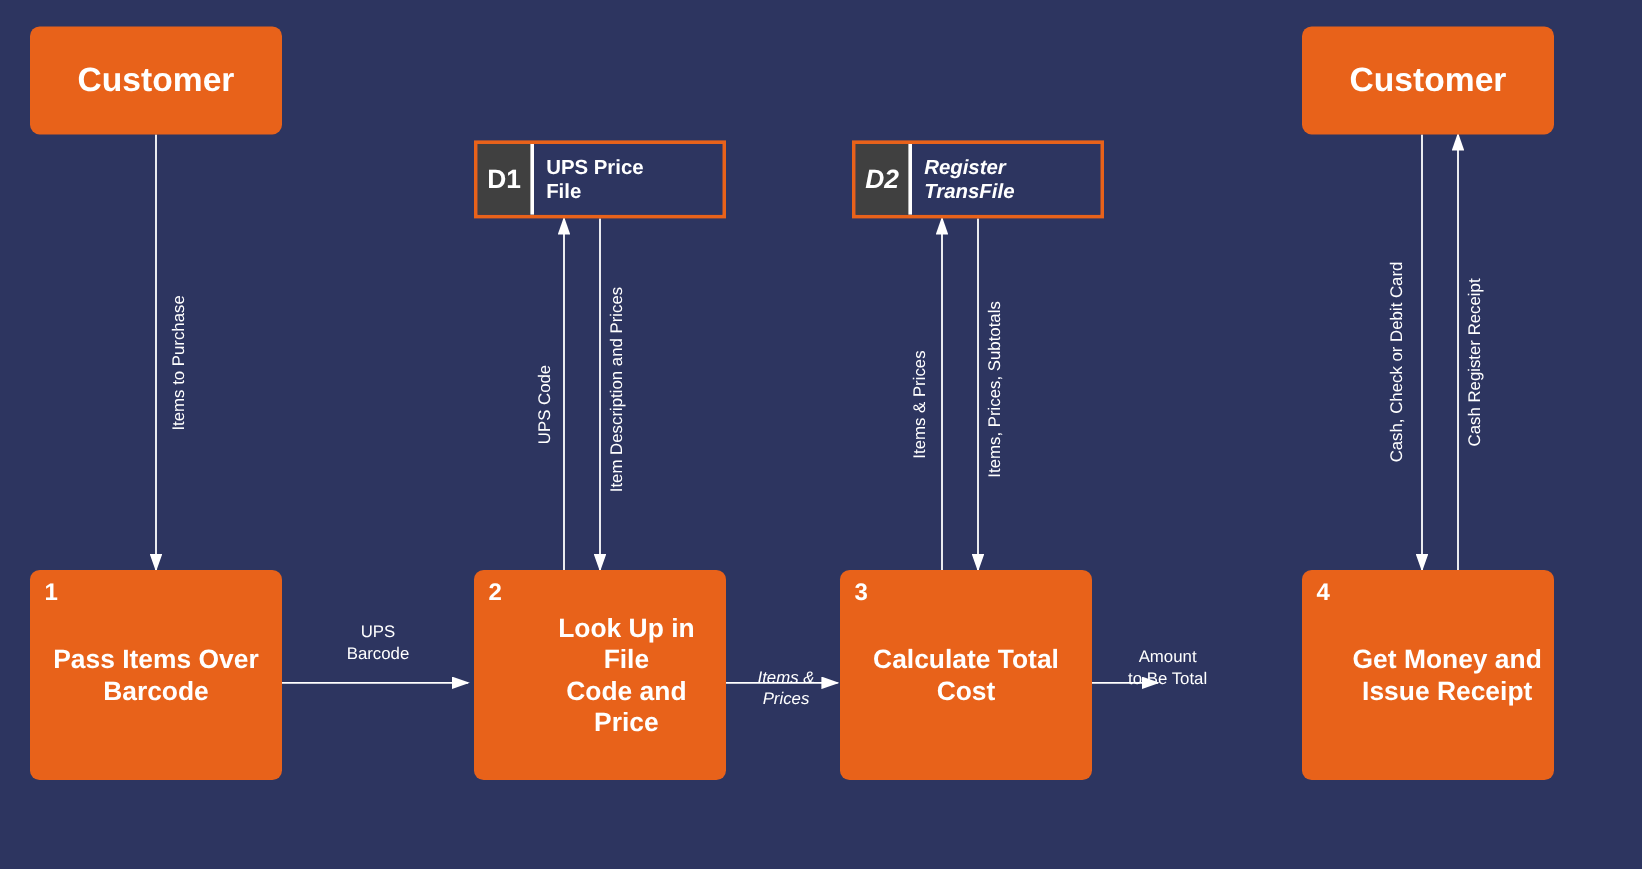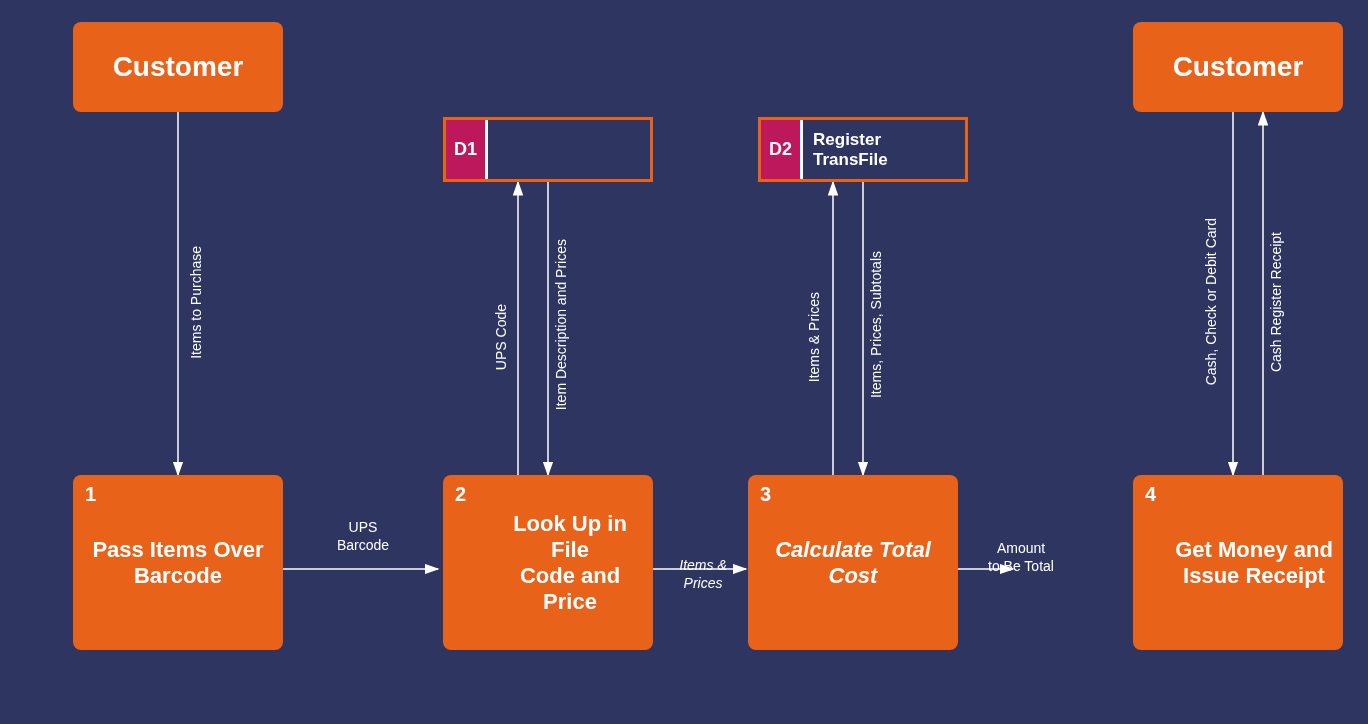--- a/index.html
+++ b/index.html
@@ -12,22 +12,21 @@
       overflow: hidden;
       position: relative;
     }
 
     .diagram-container {
       width: 1368px;
       height: 724px;
       position: relative;
       display: flex;
       align-items: center;
-      justify-content: flex-end;
-      padding-left: 22px;
+      justify-content: flex-start;
     }
 
     
     .orange-box {
       background-color: #e8621a;
       color: white;
       border-radius: 8px;
       display: flex;
       flex-direction: column;
       align-items: center;
@@ -55,24 +54,24 @@
     .process-number {
       position: absolute;
       top: 8px;
       left: 12px;
       font-size: 20px;
       font-weight: bold;
       color: white;
     }
 
     .datastore-id {
-      background-color: #be185d;
+      background-color: #404040;
       border-right: 3px solid white;
       padding: 5px 8px;
-      font-size: 18px;
+      font-size: 22px;
       font-weight: bold;
       color: white;
       display: flex;
       align-items: center;
       justify-content: center;
       min-width: 40px;
     }
 
     .datastore-name {
       padding: 5px 10px;
@@ -179,24 +178,28 @@
       <div class="orange-box actor-box">
         <span>Customer</span>
       </div>
     </div>
 
     <div style="position:absolute; left:395px; top:105px;">
       <div class="datastore-wrapper">
         <div class="datastore-id">
           <span>D1</span>
         </div>
-      </div>
-    </div>
-
-    <div style="position:absolute; left:710px; top:105px;">
+        <div class="datastore-name" style="white-space: pre-line;">
+          <span>UPS Price
+File</span>
+        </div>
+      </div>
+    </div>
+
+    <div style="position:absolute; left:710px; top:105px;font-style:italic;">
       <div class="datastore-wrapper">
         <div class="datastore-id">
           <span>D2</span>
         </div>
         <div class="datastore-name" style="white-space: pre-line;">
           <span>Register
 TransFile</span>
         </div>
       </div>
     </div>
@@ -213,21 +216,21 @@
       <div class="orange-box process-box">
         <span class="process-number">2</span>
         <span style="white-space: pre-line; margin-left: 44px;">Look Up in File
 Code and Price</span>
       </div>
     </div>
 
     <div style="position:absolute; left:700px; top:463px;">
       <div class="orange-box process-box">
         <span class="process-number">3</span>
-        <span style="white-space: pre-line; font-style: italic;">Calculate Total
+        <span style="white-space: pre-line;">Calculate Total
 Cost</span>
       </div>
     </div>
 
     <div style="position:absolute; right:25px; top:463px;">
       <div class="orange-box process-box">
         <span class="process-number">4</span>
         <span style="white-space: pre-line; margin-left: 32px;">Get Money and
 Issue Receipt</span>
       </div>

